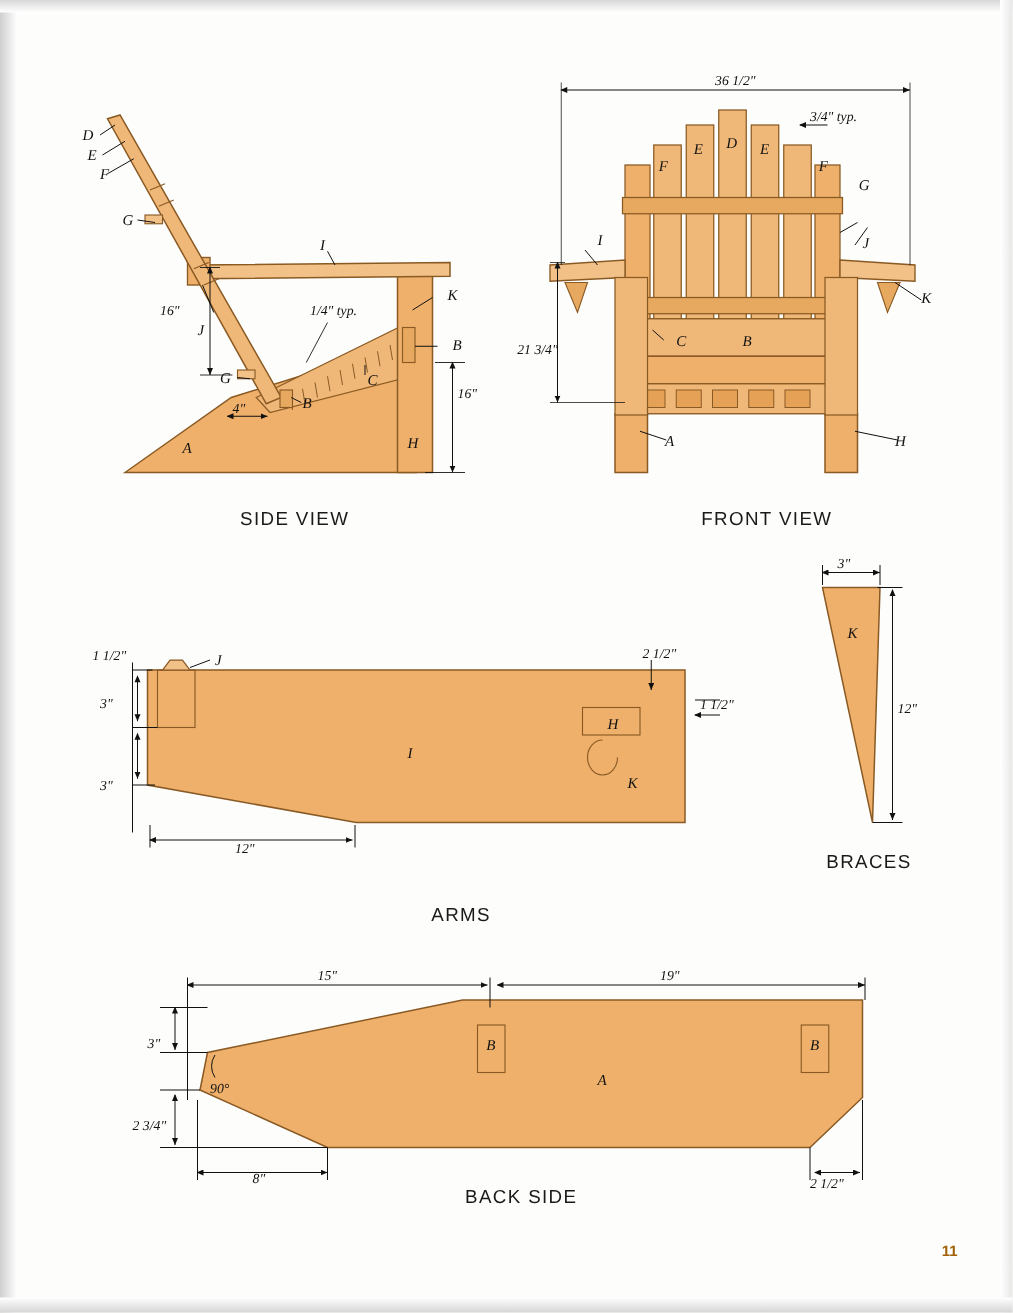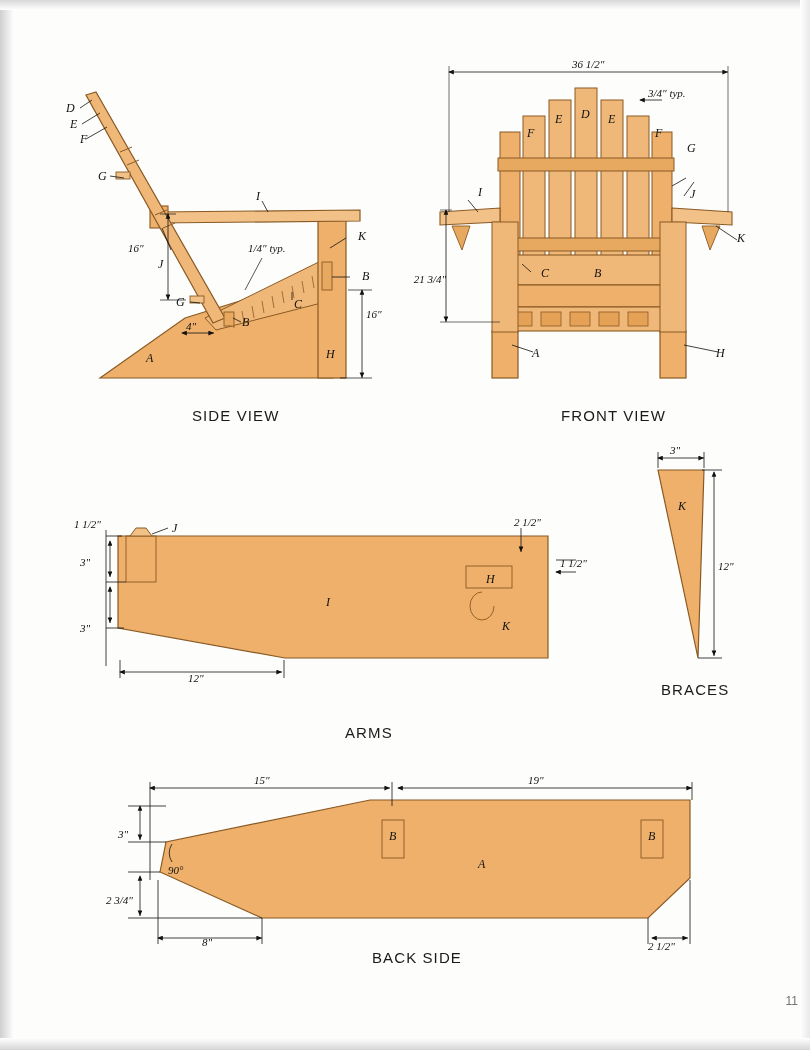--- a/index.html
+++ b/index.html
@@ -21,22 +21,22 @@
 
   .canvas{position:absolute;left:0;top:0;width:810px;height:1050px;}
 
   .caption{
     position:absolute;
     font-family:"Liberation Sans", sans-serif;
     font-size:15px;letter-spacing:1.1px;color:#1a1a1a;
     white-space:nowrap;
   }
   .pagenum{
-    position:absolute;right:12px;bottom:42px;
-    font-size:12px;font-weight:normal;color:#737373;
+    position:absolute;right:44px;bottom:42px;
+    font-size:12px;font-weight:bold;color:#a16207;
   }
   svg{display:block;}
   .dim{font-family:"Liberation Serif", serif;font-style:italic;font-size:11px;fill:#111;}
   .lbl{font-family:"Liberation Serif", serif;font-style:italic;font-size:12px;fill:#111;}
 </style>
 </head>
 <body>
 
 <div class="page-edge-left"></div>
 <div class="page-edge-top"></div>

